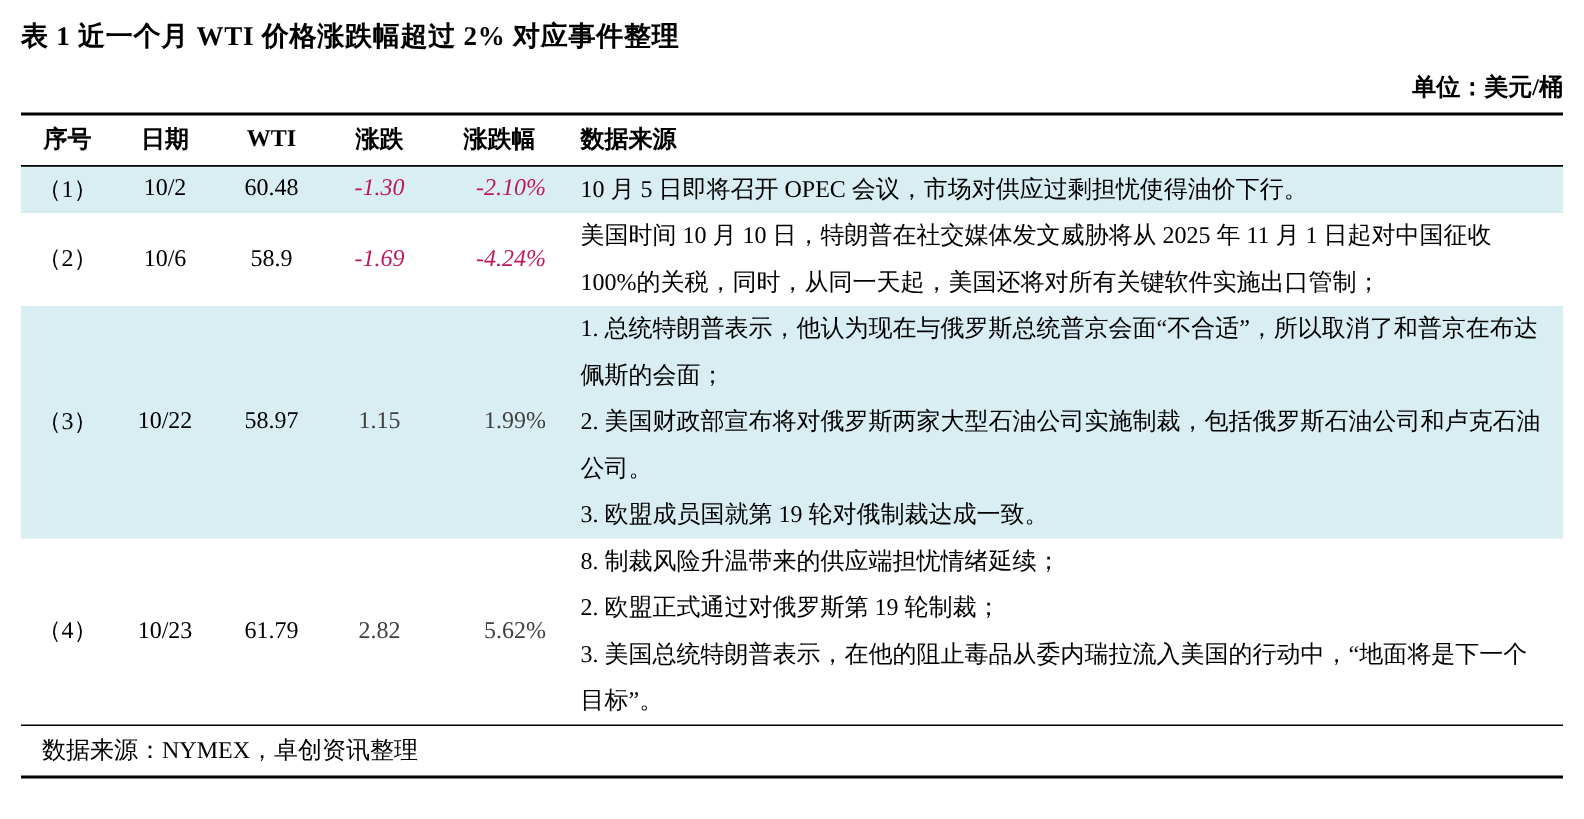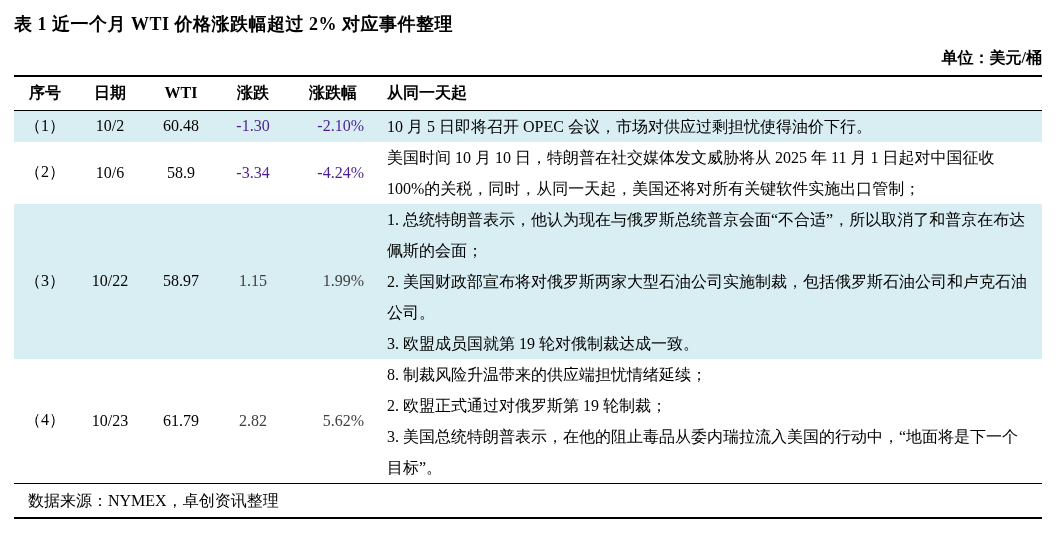--- a/index.html
+++ b/index.html
@@ -20,21 +20,21 @@
   col.c-wti  { width: 74px; }
   col.c-chg  { width: 70px; }
   col.c-pct  { width: 90px; }
 
   th.center, td.center { text-align: center; }
   th.event-h, td.event-c { text-align: left; padding-left: 9px; padding-right: 8px; }
   td.pct-c { text-align: right; padding-right: 14px; }
   th.pct-h { text-align: center; }
 
   tr.alt { background: #D9EEF2; }
-  .neg { color: #4c1d95; }
+  .neg { color: #be185d; font-style: italic; }
   .pos { color: #404040; }
 
   td.event-c .event-line { line-height: 31px; }
   tr.data-row td { padding-top: 0; padding-bottom: 0; }
   tr.data-row { height: 31px; }
 
   .source-row { border-top: 1px solid #000; border-bottom: 2px solid #000; margin-top: 0; }
   .source-text { font-size: 16px; line-height: 33px; padding-left: 2px; margin-left: 12px; }
 </style>
 </head>
@@ -55,39 +55,39 @@
         <col class="c-pct">
         <col class="c-event">
     </colgroup>
     <thead>
       <tr>
         <th class="center">序号</th>
         <th class="center">日期</th>
         <th class="center">WTI</th>
         <th class="center">涨跌</th>
         <th class="pct-h">涨跌幅</th>
-        <th class="event-h">从同一天起</th>
+        <th class="event-h">数据来源</th>
       </tr>
     </thead>
     <tbody>
         <tr class="data-row alt">
           <td class="center">（1）</td>
           <td class="center">10/2</td>
           <td class="center">60.48</td>
           <td class="center neg">-1.30</td>
           <td class="pct-c neg">-2.10%</td>
           <td class="event-c">
             <div class="event-line">10 月 5 日即将召开 OPEC 会议，市场对供应过剩担忧使得油价下行。</div>
           </td>
         </tr>
         <tr class="data-row">
           <td class="center">（2）</td>
           <td class="center">10/6</td>
           <td class="center">58.9</td>
-          <td class="center neg">-3.34</td>
+          <td class="center neg">-1.69</td>
           <td class="pct-c neg">-4.24%</td>
           <td class="event-c">
             <div class="event-line">美国时间 10 月 10 日，特朗普在社交媒体发文威胁将从 2025 年 11 月 1 日起对中国征收 100%的关税，同时，从同一天起，美国还将对所有关键软件实施出口管制；</div>
           </td>
         </tr>
         <tr class="data-row alt">
           <td class="center">（3）</td>
           <td class="center">10/22</td>
           <td class="center">58.97</td>
           <td class="center pos">1.15</td>

